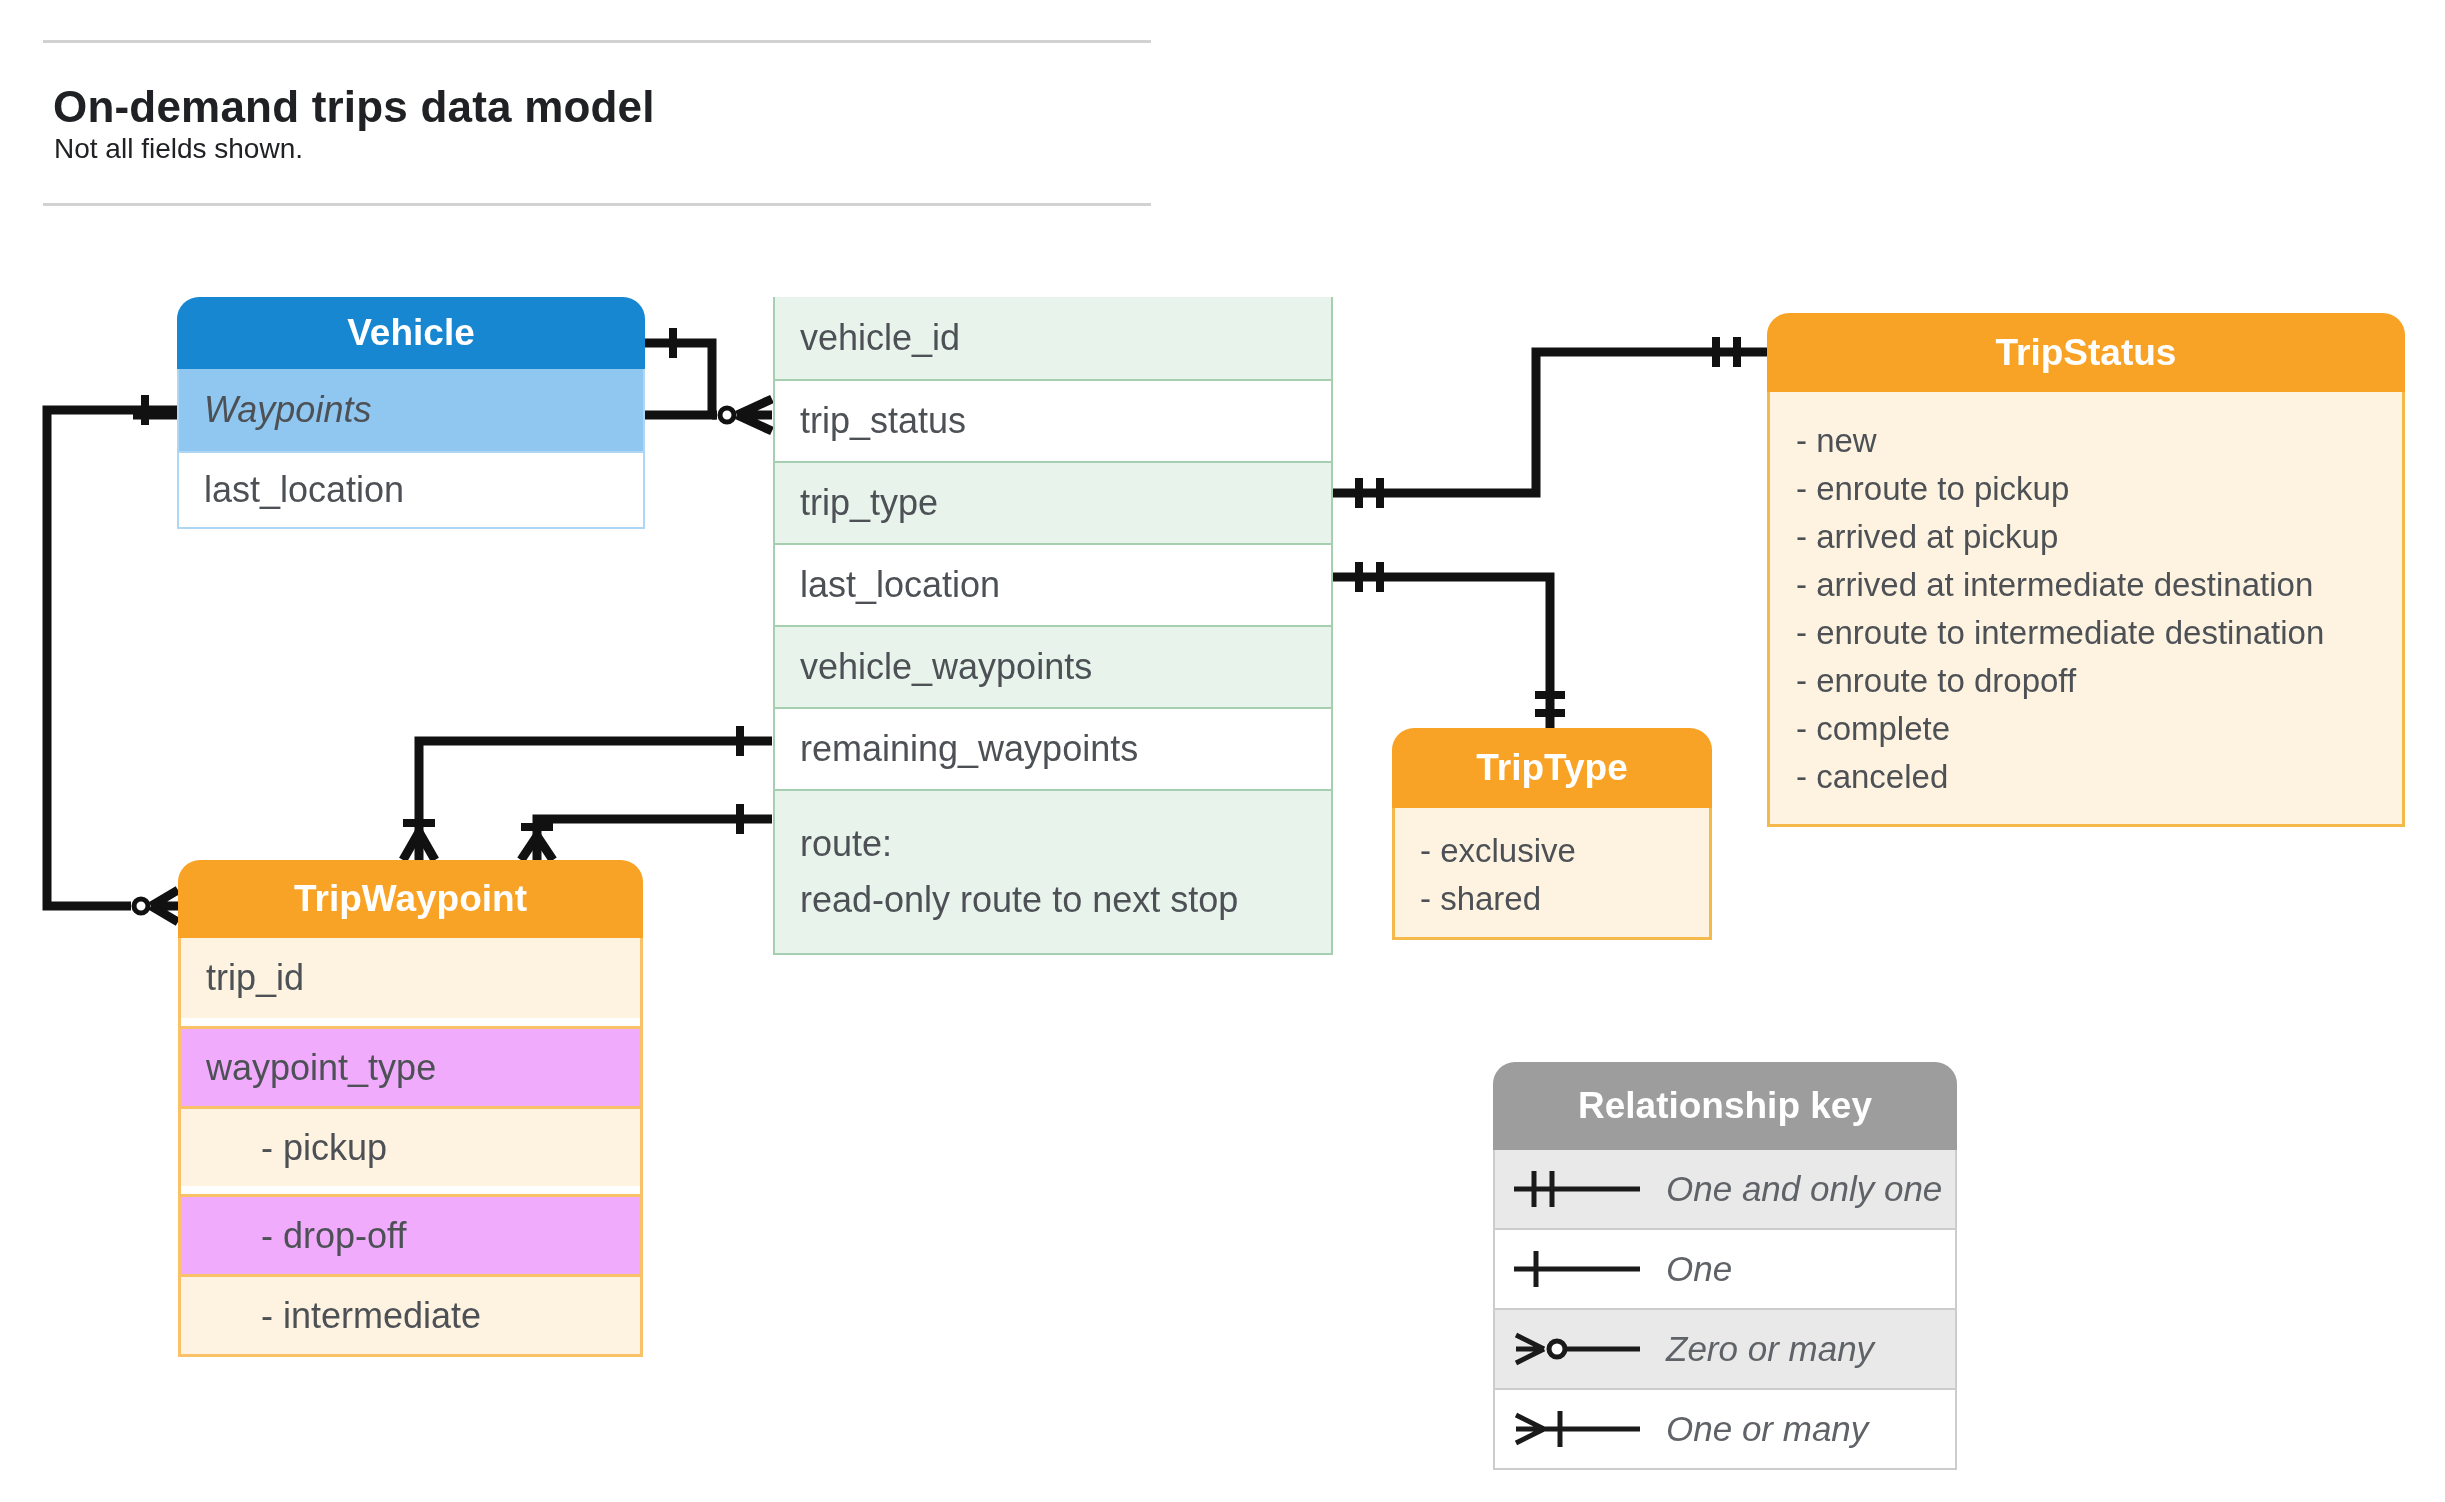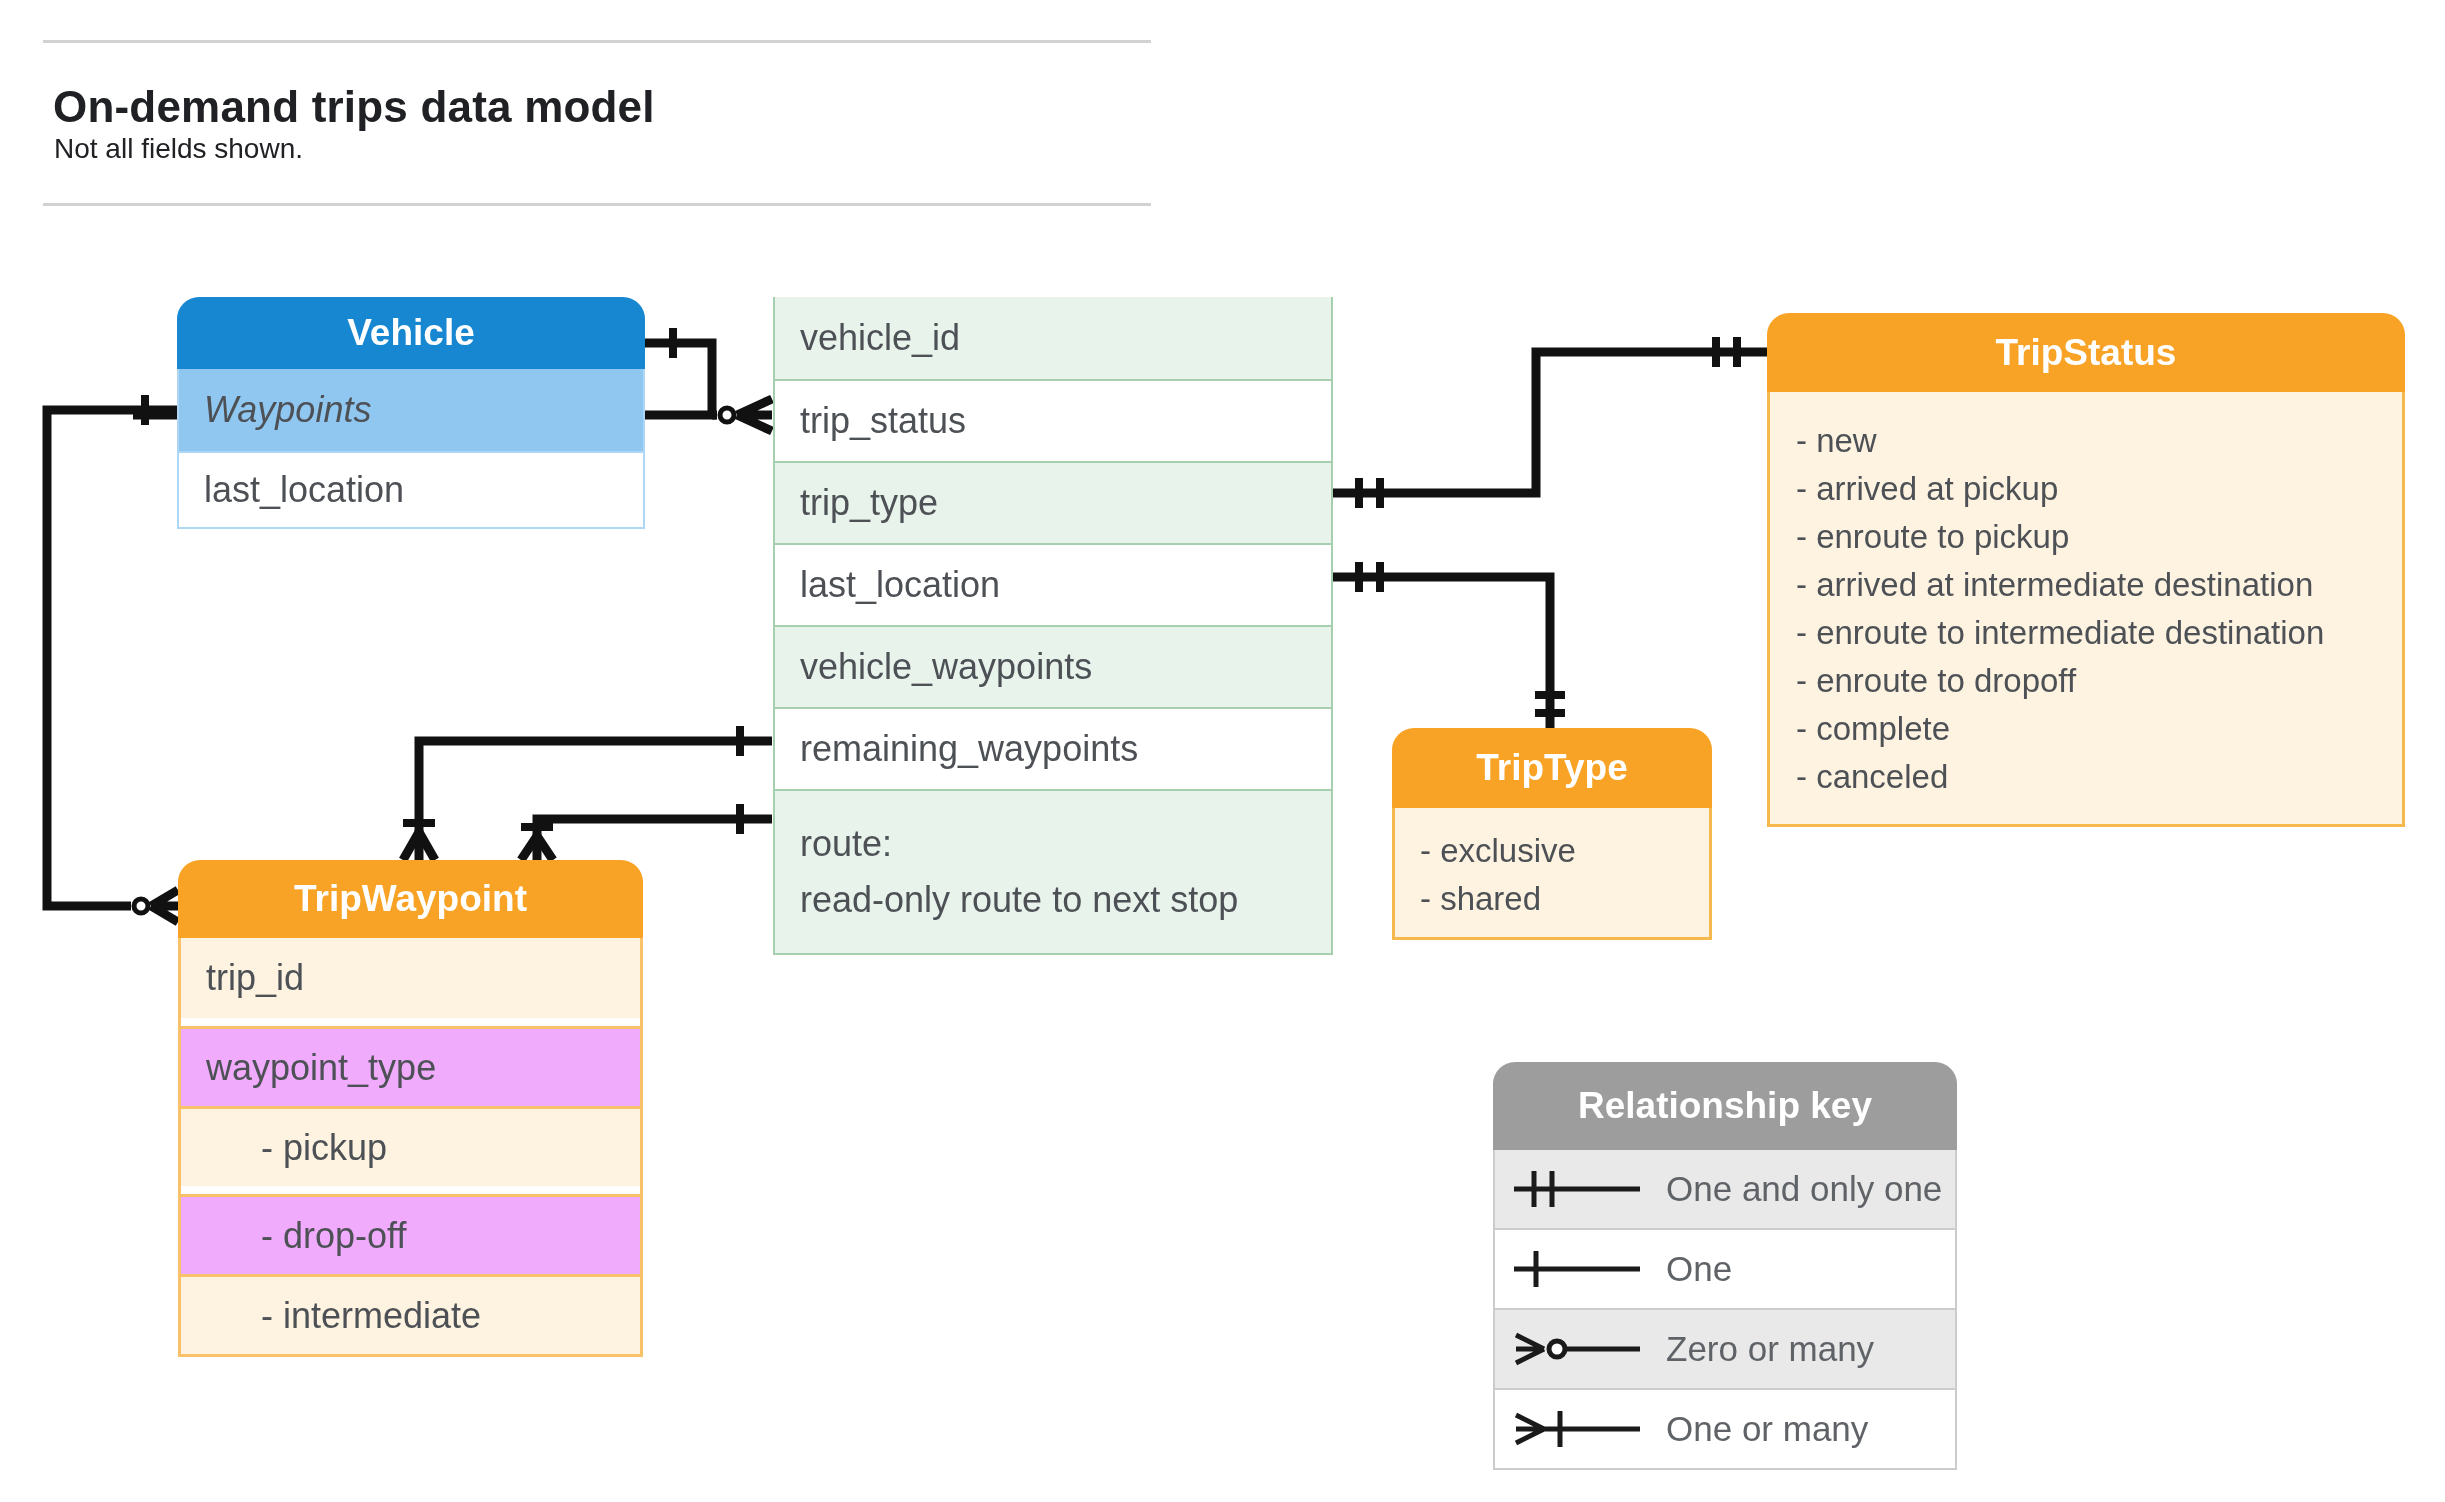--- a/index.html
+++ b/index.html
@@ -90,21 +90,21 @@
     padding: 19px 12px 0 25px;
   }
   #tripwaypoint .hd { height: 78px; }
   #tripwaypoint .body { border: 3px solid var(--orange-sep, #f9c268); border-top: none; }
   #tripwaypoint .w-row { height: 80px; }
   #tripwaypoint .w-row + .w-row { border-top: 3px solid var(--orange-sep, #f9c268); }
   #tripwaypoint .shade { background: var(--orange-row, #fdf3e0); }
   #tripwaypoint .white { background: #f0abfc; margin-top: 8px; }
   
   #legend .hd { height: 88px; background: var(--legend-header, #9d9d9d); }
-  #legend .body { border: 2px solid var(--legend-border, #cccccc); border-top: none; }
+  #legend .body { border: 2px solid var(--legend-border, #cccccc); border-top: none; font-style: italic; }
   #legend .k-row { height: 78px; display: flex; align-items: center; padding-left: 19px; }
   #legend .k-row + .k-row { border-top: 2px solid var(--legend-border, #cccccc); }
   #legend .k-shade { background: var(--legend-row, #e9e9e9); }
   #legend .k-white { background: #ffffff; }
   #legend .k-label { font-size: 35px; color: var(--text-legend, #5f6368); margin-left: 20px; }
   .k-sym { display: block; }
   .k-sym path { fill: none; stroke: #1a1a1a; stroke-width: 5; }
   .k-sym circle { fill: #ffffff; stroke: #1a1a1a; stroke-width: 5; }
   
   #connectors { position: absolute; left: 0; top: 0; z-index: 1; }
@@ -181,22 +181,22 @@
         <span>route:</span>
         <span>read-only route to next stop</span>
       </div>
     </div>
   </div>
 
   <div id="tripstatus" class="entity orange" style="left:1767px; top:313px; width:638px">
     <div class="hd">TripStatus</div>
     <div class="body">
       <div class="enumline">- new</div>
+      <div class="enumline">- enroute to pickup</div>
       <div class="enumline">- arrived at pickup</div>
-      <div class="enumline">- enroute to pickup</div>
       <div class="enumline">- arrived at intermediate destination</div>
       <div class="enumline">- enroute to intermediate destination</div>
       <div class="enumline">- enroute to dropoff</div>
       <div class="enumline">- complete</div>
       <div class="enumline">- canceled</div>
     </div>
   </div>
 
   <div id="triptype" class="entity orange" style="left:1392px; top:728px; width:320px">
     <div class="hd">TripType</div>

